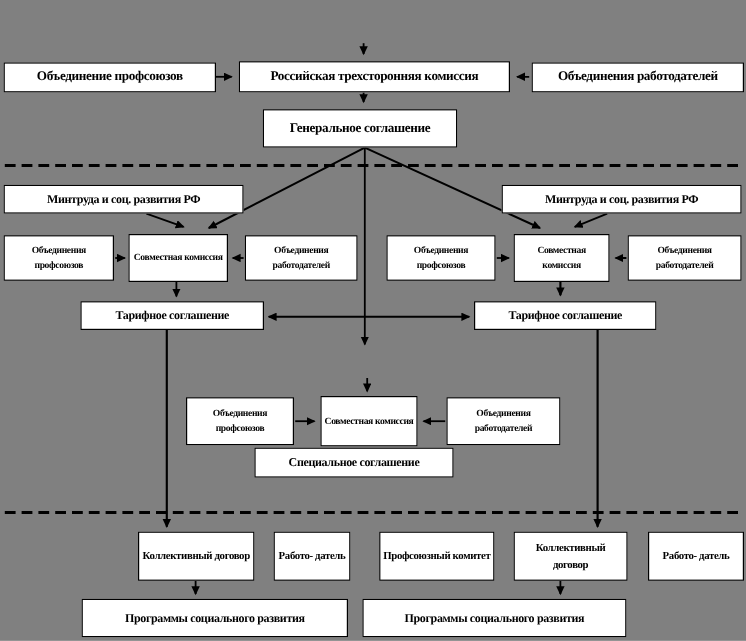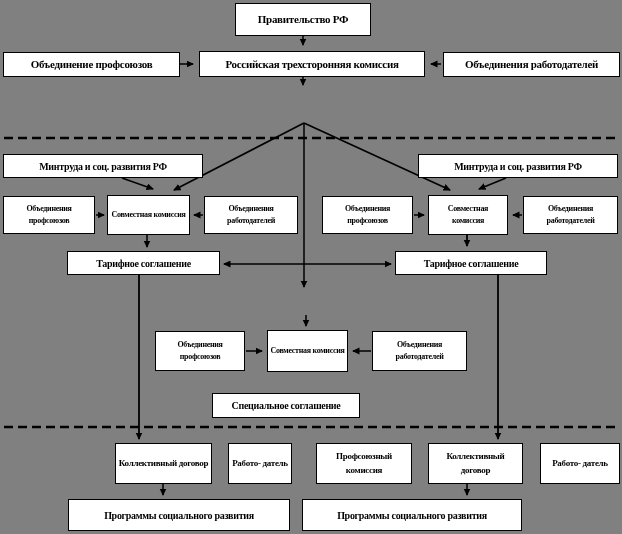--- a/index.html
+++ b/index.html
@@ -78,28 +78,28 @@
     <line x1="498" y1="275" x2="498" y2="439" stroke="#000" stroke-width="1.8" marker-end="url(#ah)"></line>
 
     <line x1="306" y1="315" x2="306" y2="326" stroke="#000" stroke-width="1.5" marker-end="url(#ah)"></line>
     <line x1="246" y1="351" x2="262" y2="351" stroke="#000" stroke-width="1.5" marker-end="url(#ah)"></line>
     <line x1="371" y1="351" x2="353" y2="351" stroke="#000" stroke-width="1.5" marker-end="url(#ah)"></line>
 
     <line x1="163" y1="484" x2="163" y2="495" stroke="#000" stroke-width="1.5" marker-end="url(#ah)"></line>
     <line x1="467" y1="484" x2="467" y2="495" stroke="#000" stroke-width="1.5" marker-end="url(#ah)"></line>
   </svg>
 
-  <div class="node fs11" style="left:235px;top:3px;width:136px;height:33px;">Правительство РФ</div>
 
   <div class="node fs11" style="left:199px;top:51px;width:226px;height:26px;">Российская трехсторонняя комиссия</div>
 
   <div class="node fs11" style="left:3px;top:52px;width:177px;height:25px;border-width:1.5px;">Объединение профсоюзов</div>
 
   <div class="node fs11" style="left:443px;top:52px;width:177px;height:25px;border-width:1.5px;">Объединения работодателей</div>
 
+  <div class="node fs11" style="left:219px;top:91px;width:162px;height:32px;">Генеральное соглашение</div>
 
   <div class="node fs10" style="left:3px;top:154px;width:200px;height:24px;">Минтруда и соц. развития РФ</div>
 
   <div class="node fs10" style="left:418px;top:154px;width:200px;height:24px;">Минтруда и соц. развития РФ</div>
 
   <div class="node fs8" style="left:3px;top:196px;width:92px;height:38px;">Объединения профсоюзов</div>
 
   <div class="node fs8" style="left:107px;top:195px;width:83px;height:40px;">Совместная комиссия</div>
 
   <div class="node fs8" style="left:204px;top:196px;width:94px;height:38px;">Объединения работодателей</div>
@@ -114,27 +114,27 @@
 
   <div class="node fs10" style="left:395px;top:251px;width:152px;height:24px;">Тарифное соглашение</div>
 
 
   <div class="node fs8" style="left:155px;top:331px;width:90px;height:40px;">Объединения профсоюзов</div>
 
   <div class="node fs8" style="left:267px;top:330px;width:81px;height:42px;">Совместная комиссия</div>
 
   <div class="node fs8" style="left:372px;top:331px;width:95px;height:40px;">Объединения работодателей</div>
 
-  <div class="node fs10" style="left:212px;top:393px;width:148px;height:25px;">Специальное  соглашение</div>
+  <div class="node fs10" style="left:212px;top:373px;width:166px;height:25px;">Специальное  соглашение</div>
 
   <div class="node fs9" style="left:115px;top:443px;width:97px;height:41px;">Коллективный договор</div>
 
   <div class="node fs9" style="left:228px;top:443px;width:64px;height:41px;">Работо- датель</div>
 
-  <div class="node fs9" style="left:316px;top:443px;width:96px;height:41px;">Профсоюзный комиссия</div>
+  <div class="node fs9" style="left:316px;top:443px;width:96px;height:41px;">Профсоюзный комитет</div>
 
   <div class="node fs9" style="left:428px;top:443px;width:95px;height:41px;">Коллективный договор</div>
 
   <div class="node fs9" style="left:540px;top:443px;width:80px;height:41px;">Работо- датель</div>
 
   <div class="node fs10" style="left:68px;top:499px;width:222px;height:32px;border-width:1.5px;">Программы социального развития</div>
 
   <div class="node fs10" style="left:302px;top:499px;width:220px;height:32px;border-width:1.5px;">Программы социального развития</div>
 
 </div>

